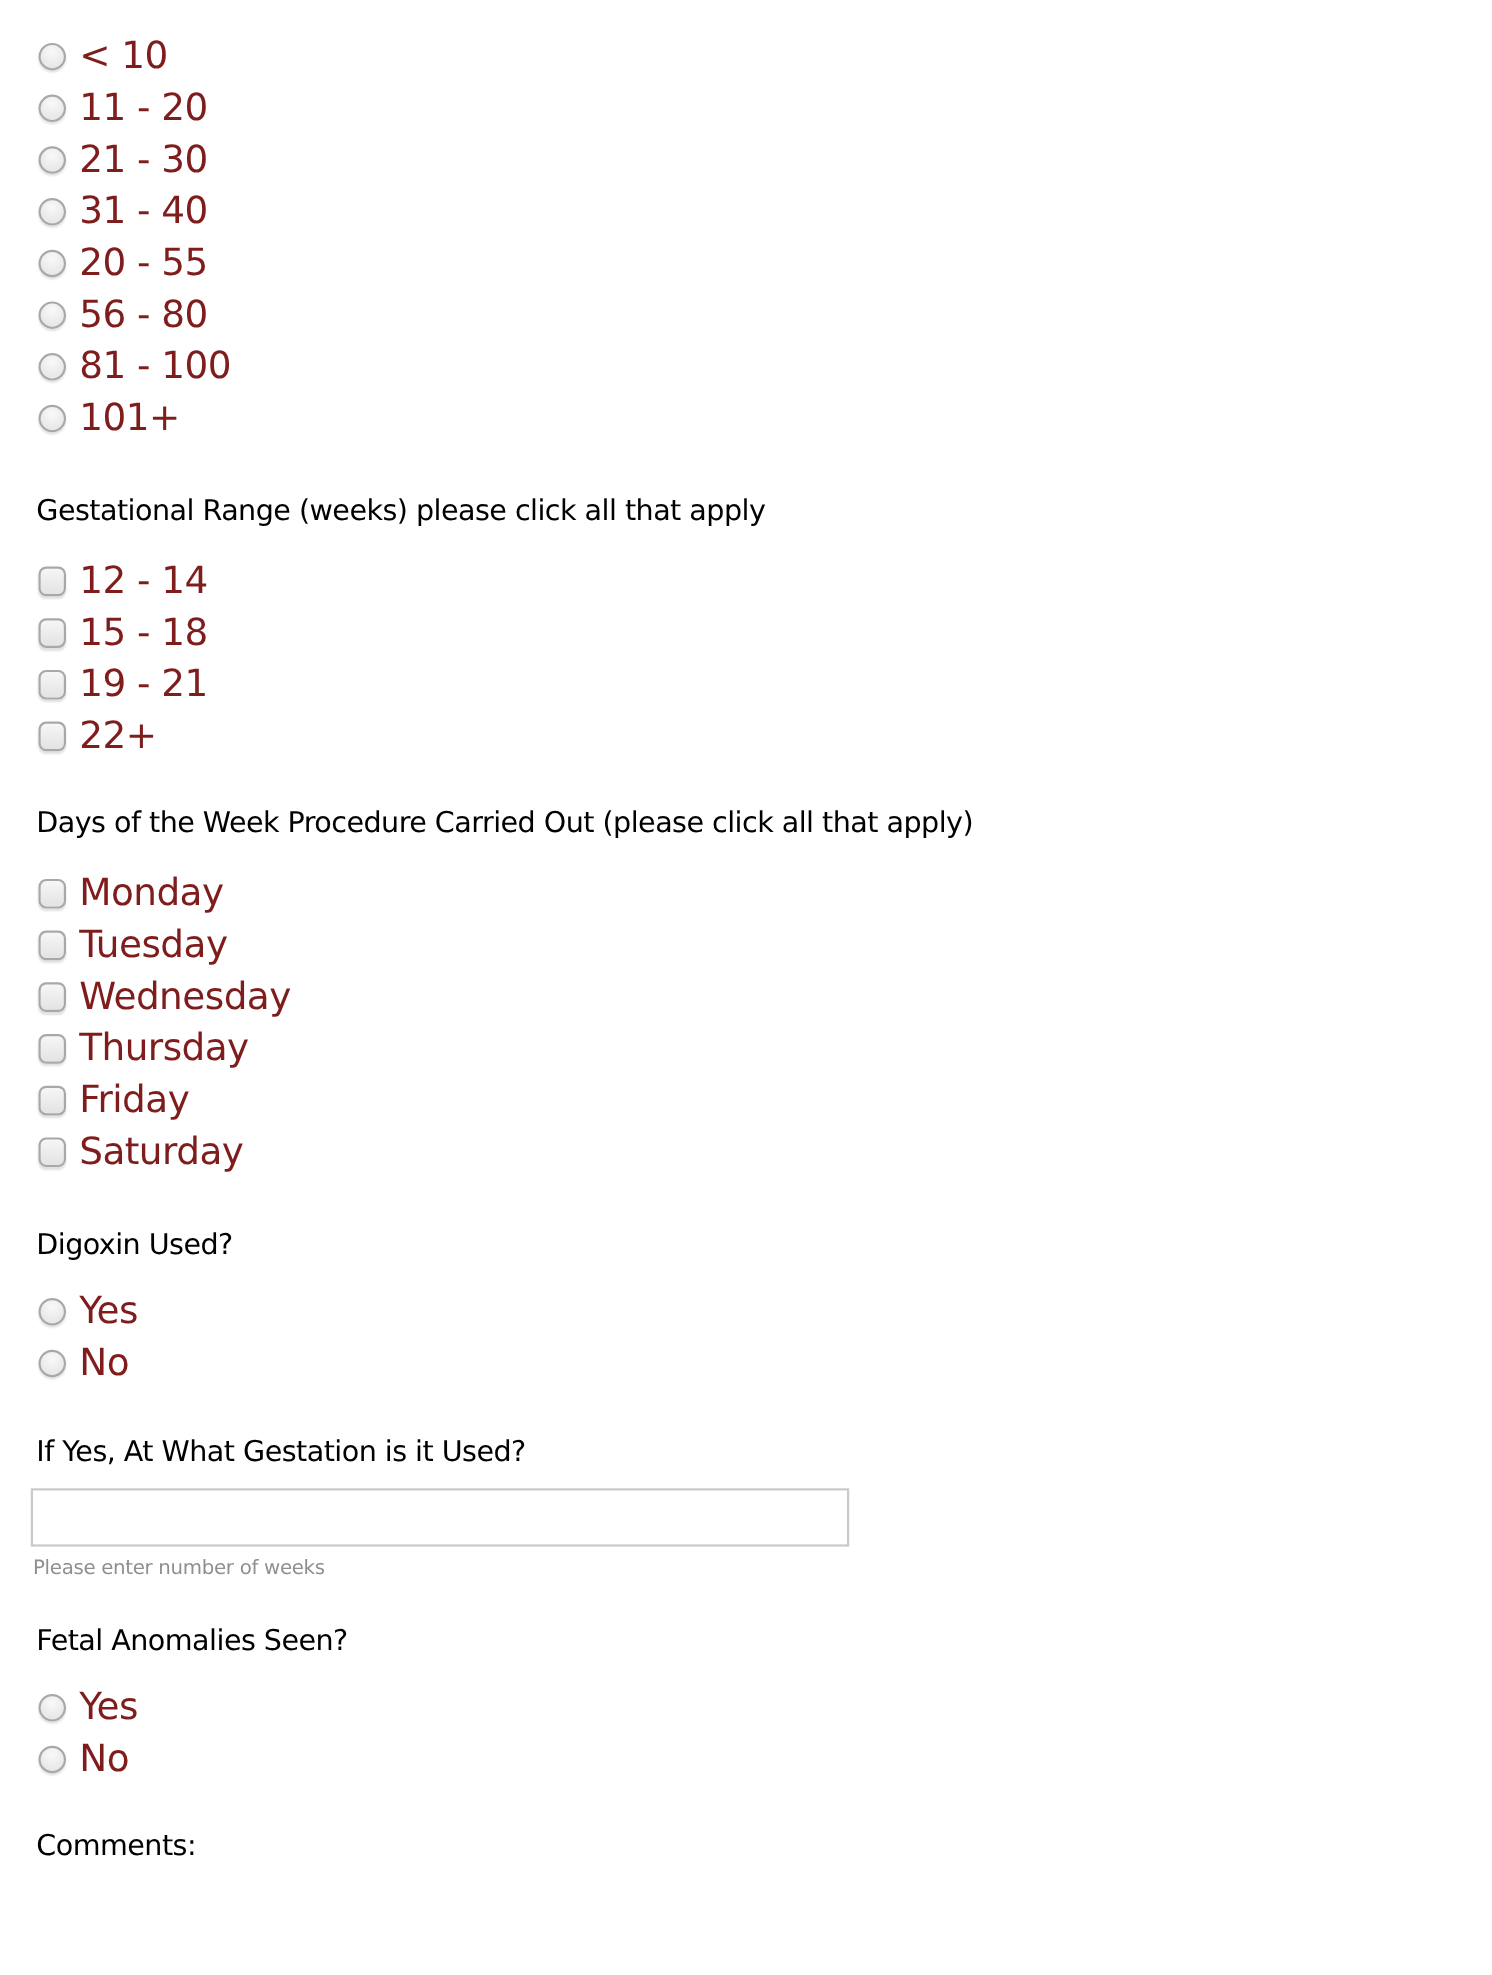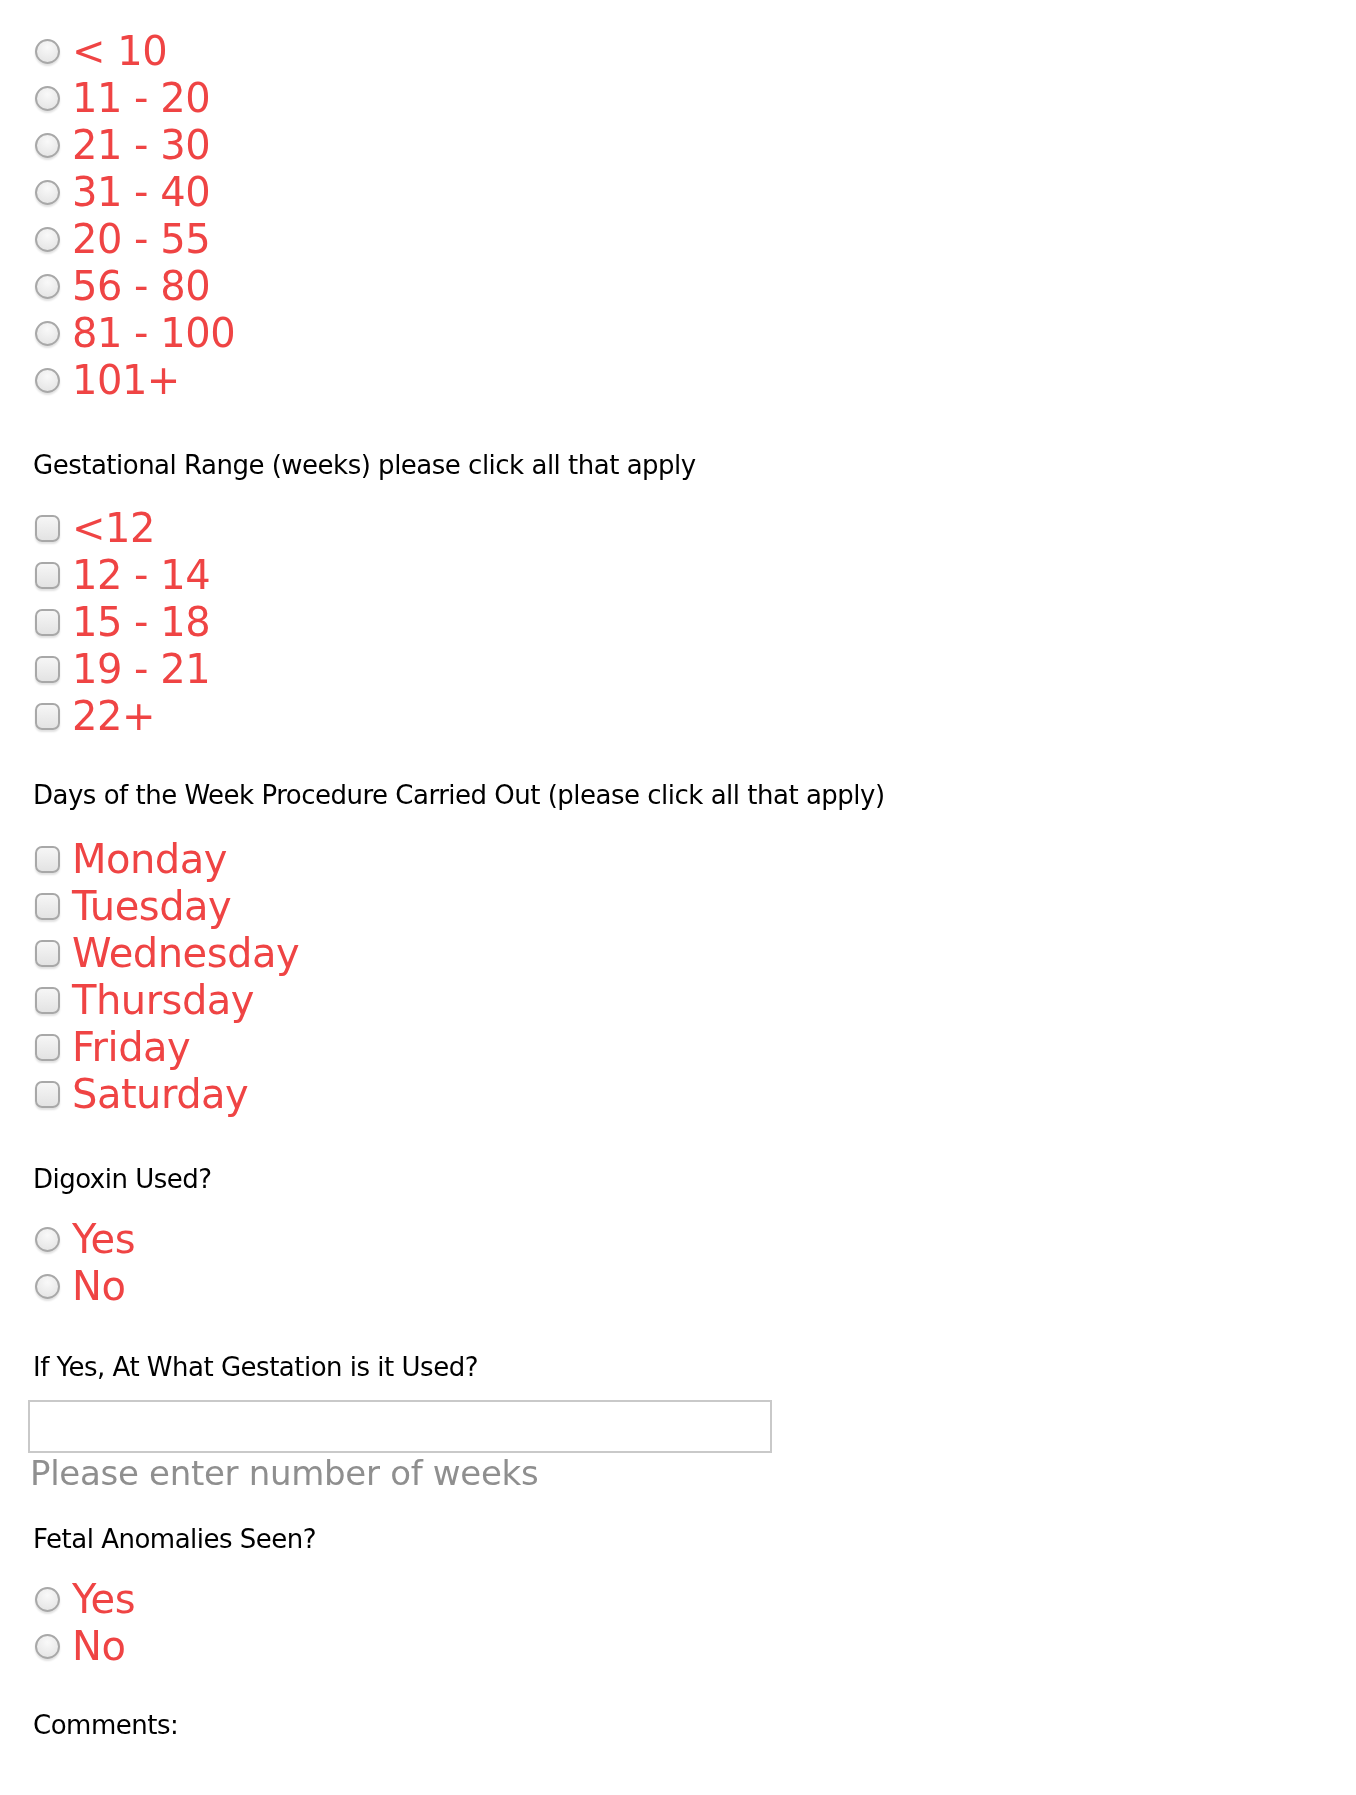--- a/index.html
+++ b/index.html
@@ -43,23 +43,23 @@
   .group-gest   { margin-top: 19px; }
   .group-days   { margin-top: 20px; text-align: right; }
   .group-yn     { margin-top: 16px; }
   .opt {
     display: flex;
     align-items: center;
     height: 47px;
     cursor: default;
   }
   .opt-text {
-    font-size: 40px;
+    font-size: 34px;
     line-height: 47px;
-    color: #ef4444;
+    color: #7f1d1d;
     letter-spacing: -0.5px;
     white-space: nowrap;
   }
   
   .radio {
     box-sizing: border-box;
     width: 25px;
     height: 25px;
     margin-left: 2px;
     margin-right: 12px;
@@ -94,21 +94,21 @@
     background: #ffffff;
     font-family: "DejaVu Sans", "Liberation Sans", sans-serif;
     font-size: 30px;
     padding: 0 10px;
     outline: none;
     border-radius: 0;
   }
   .hint {
     margin-top: 5px;
     margin-left: -3px;
-    font-size: 34px;
+    font-size: 18px;
     line-height: 30px;
     color: #8f8f8f;
     letter-spacing: -0.3px;
     white-space: nowrap;
   }
 </style>
 </head>
 <body>
 
 <div class="page">
@@ -145,24 +145,20 @@
     <label class="opt">
       <span class="radio"></span>
       <span class="opt-text">101+</span>
     </label>
   </div>
 
   <div class="q q-gestational">Gestational Range (weeks) please click all that apply</div>
   <div class="group group-gest">
     <label class="opt">
       <span class="checkbox"></span>
-      <span class="opt-text">&lt;12</span>
-    </label>
-    <label class="opt">
-      <span class="checkbox"></span>
       <span class="opt-text">12 - 14</span>
     </label>
     <label class="opt">
       <span class="checkbox"></span>
       <span class="opt-text">15 - 18</span>
     </label>
     <label class="opt">
       <span class="checkbox"></span>
       <span class="opt-text">19 - 21</span>
     </label>

